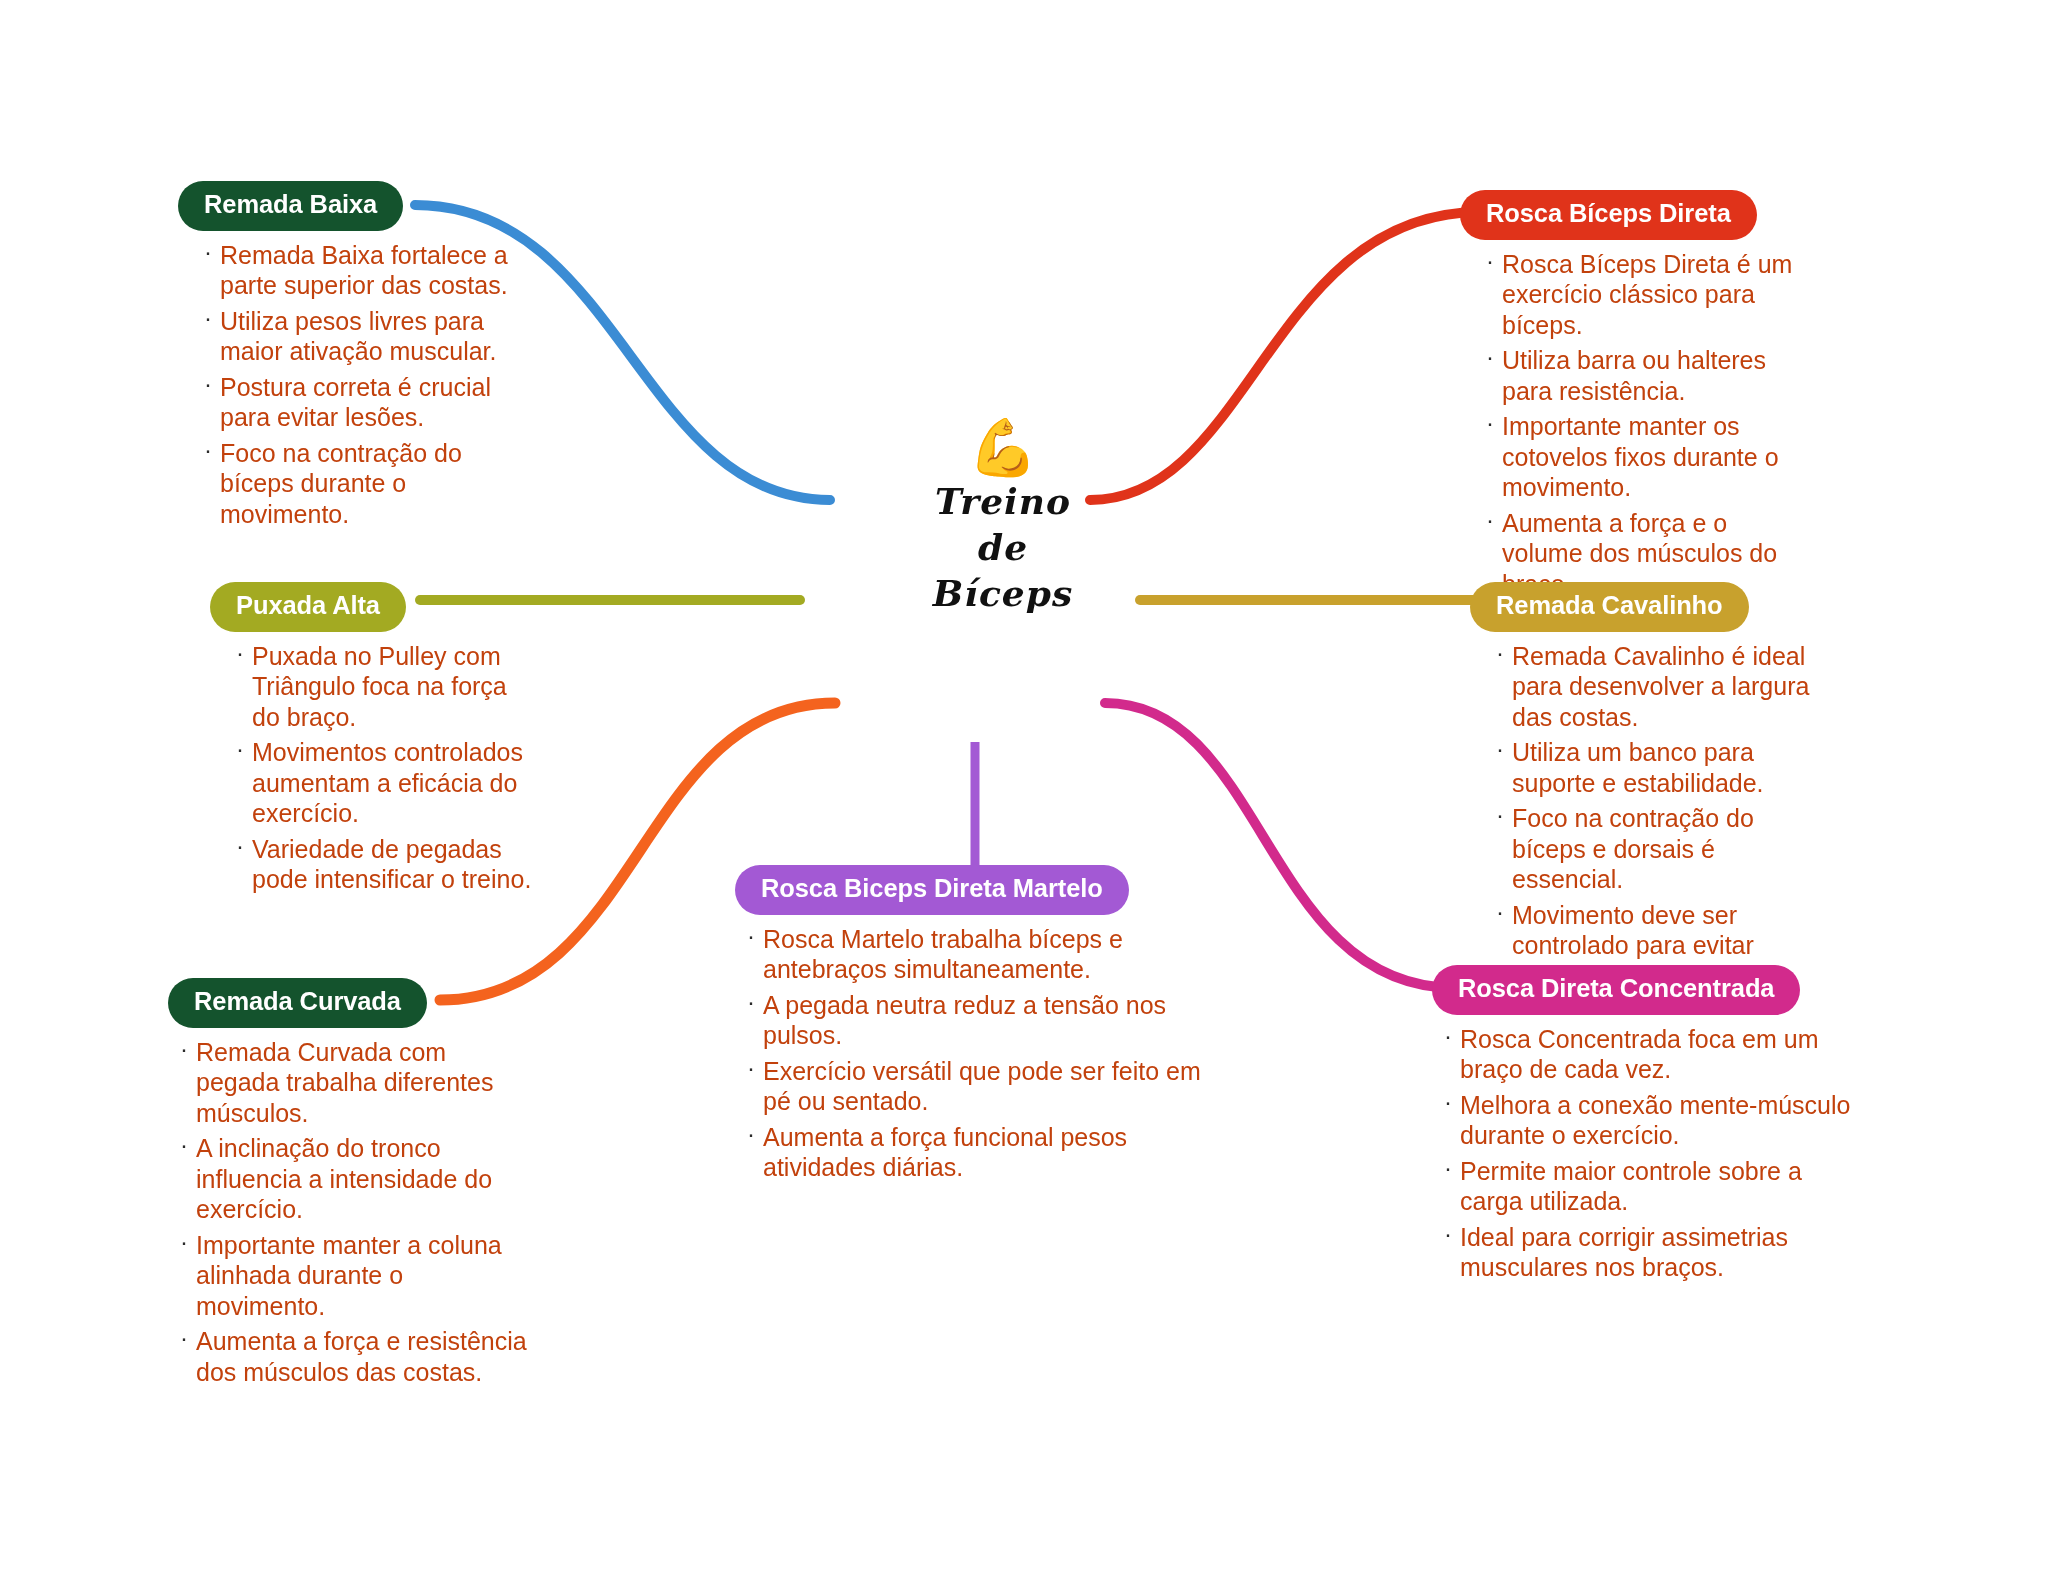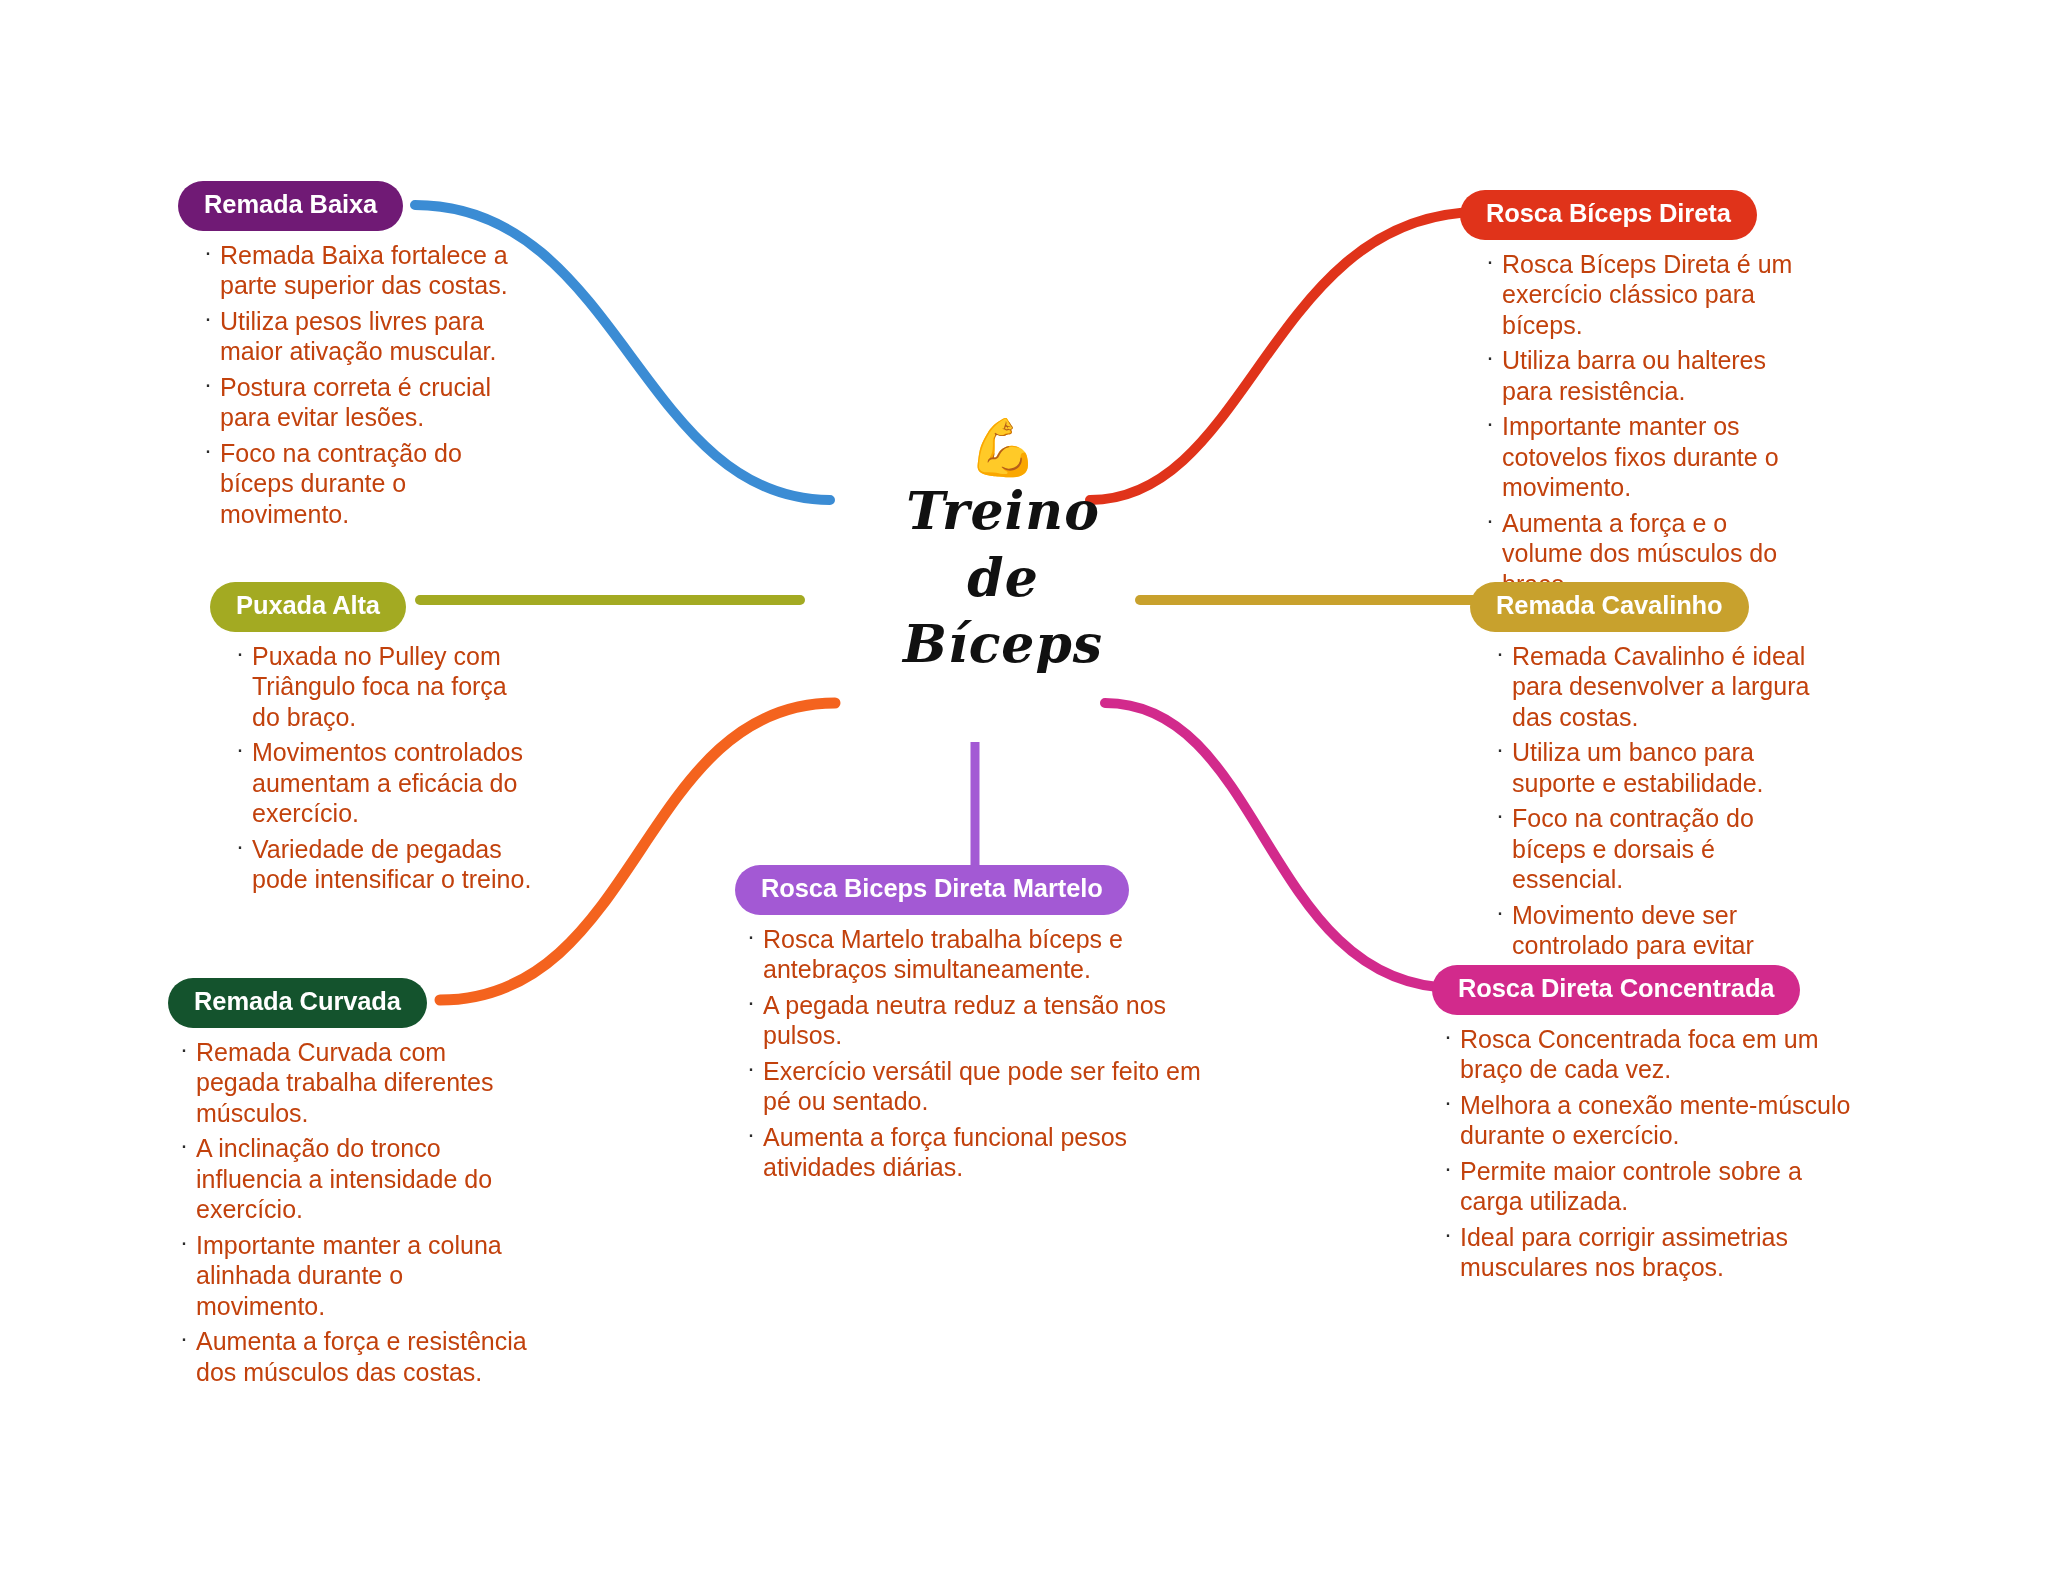--- a/index.html
+++ b/index.html
@@ -95,21 +95,21 @@
   #center-emoji {
     font-size: 56px;
     line-height: 1;
     display: block;
     margin-bottom: 2px;
   }
   #center-title {
     font-family: "DejaVu Serif", serif;
     font-style: italic;
     font-weight: bold;
-    font-size: 52px;
+    font-size: 36px;
     line-height: 1.28;
     color: #111111;
     white-space: pre-line;
     letter-spacing: 1px;
   }
 </style>
 </head>
 <body>
 
 <div id="canvas">
@@ -125,21 +125,21 @@
   </svg>
 
   <div id="center-node">
     <span id="center-emoji">💪</span>
     <div id="center-title">Treino
 de
 Bíceps</div>
   </div>
 
   <div class="branch" id="b-remada-baixa">
-    <span class="pill pill-lg" style="background: #701a75; text-align: center;">Remada Baixa</span>
+    <span class="pill pill-lg" style="background: #14532d; text-align: center;">Remada Baixa</span>
     <ul class="bullets">
       <li>Remada Baixa fortalece a parte superior das costas.</li>
       <li>Utiliza pesos livres para maior ativação muscular.</li>
       <li>Postura correta é crucial para evitar lesões.</li>
       <li>Foco na contração do bíceps durante o movimento.</li>
     </ul>
   </div>
 
   <div class="branch" id="b-rosca-direta">
     <span class="pill pill-lg" style="background: rgb(224, 51, 26);">Rosca Bíceps Direta</span>

